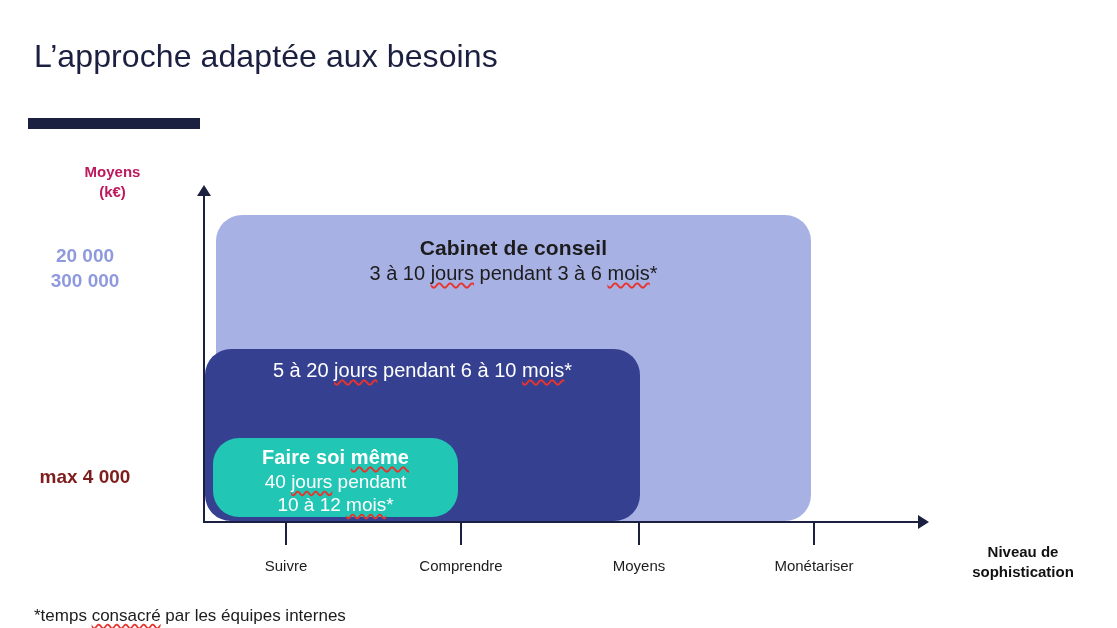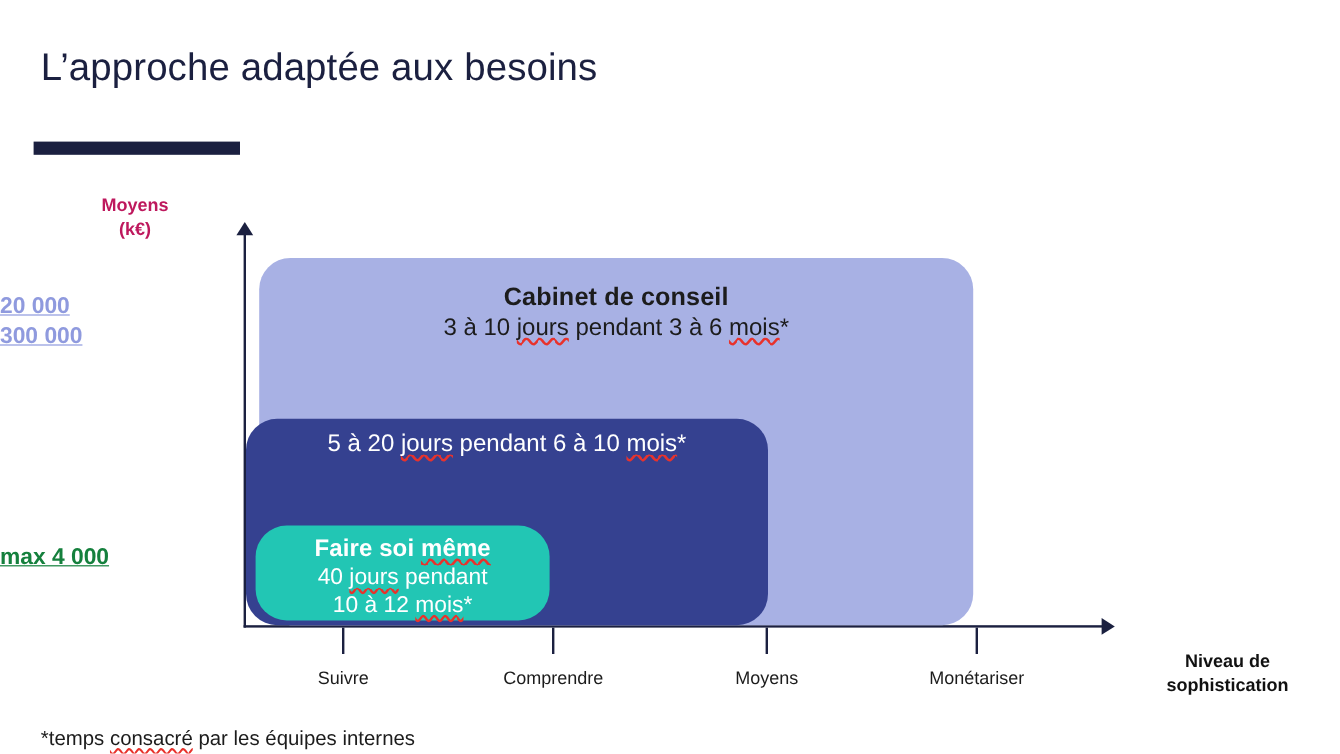--- a/index.html
+++ b/index.html
@@ -82,29 +82,28 @@
     text-align: center;
     font-size: 15px;
     font-weight: bold;
     color: #be185d;
     line-height: 1.35;
   }
   .y-label {
     position: absolute;
     width: 170px;
     left: 0;
-    text-align: left;
+    text-align: center;
     font-size: 19px;
     font-weight: bold;
     line-height: 1.32;
-    text-decoration: underline;
   }
   #y-label-consulting { top: 243px; color: #8f9ade; }
   #y-label-guided     { top: 352px; color: #2c3887; }
-  #y-label-diy        { top: 452px; color: #15803d; }
+  #y-label-diy        { top: 464px; color: #7f1d1d; }
 
   
   .box {
     position: absolute;
     border-radius: 26px;
     text-align: center;
     display: flex;
     flex-direction: column;
     justify-content: flex-start;
   }

